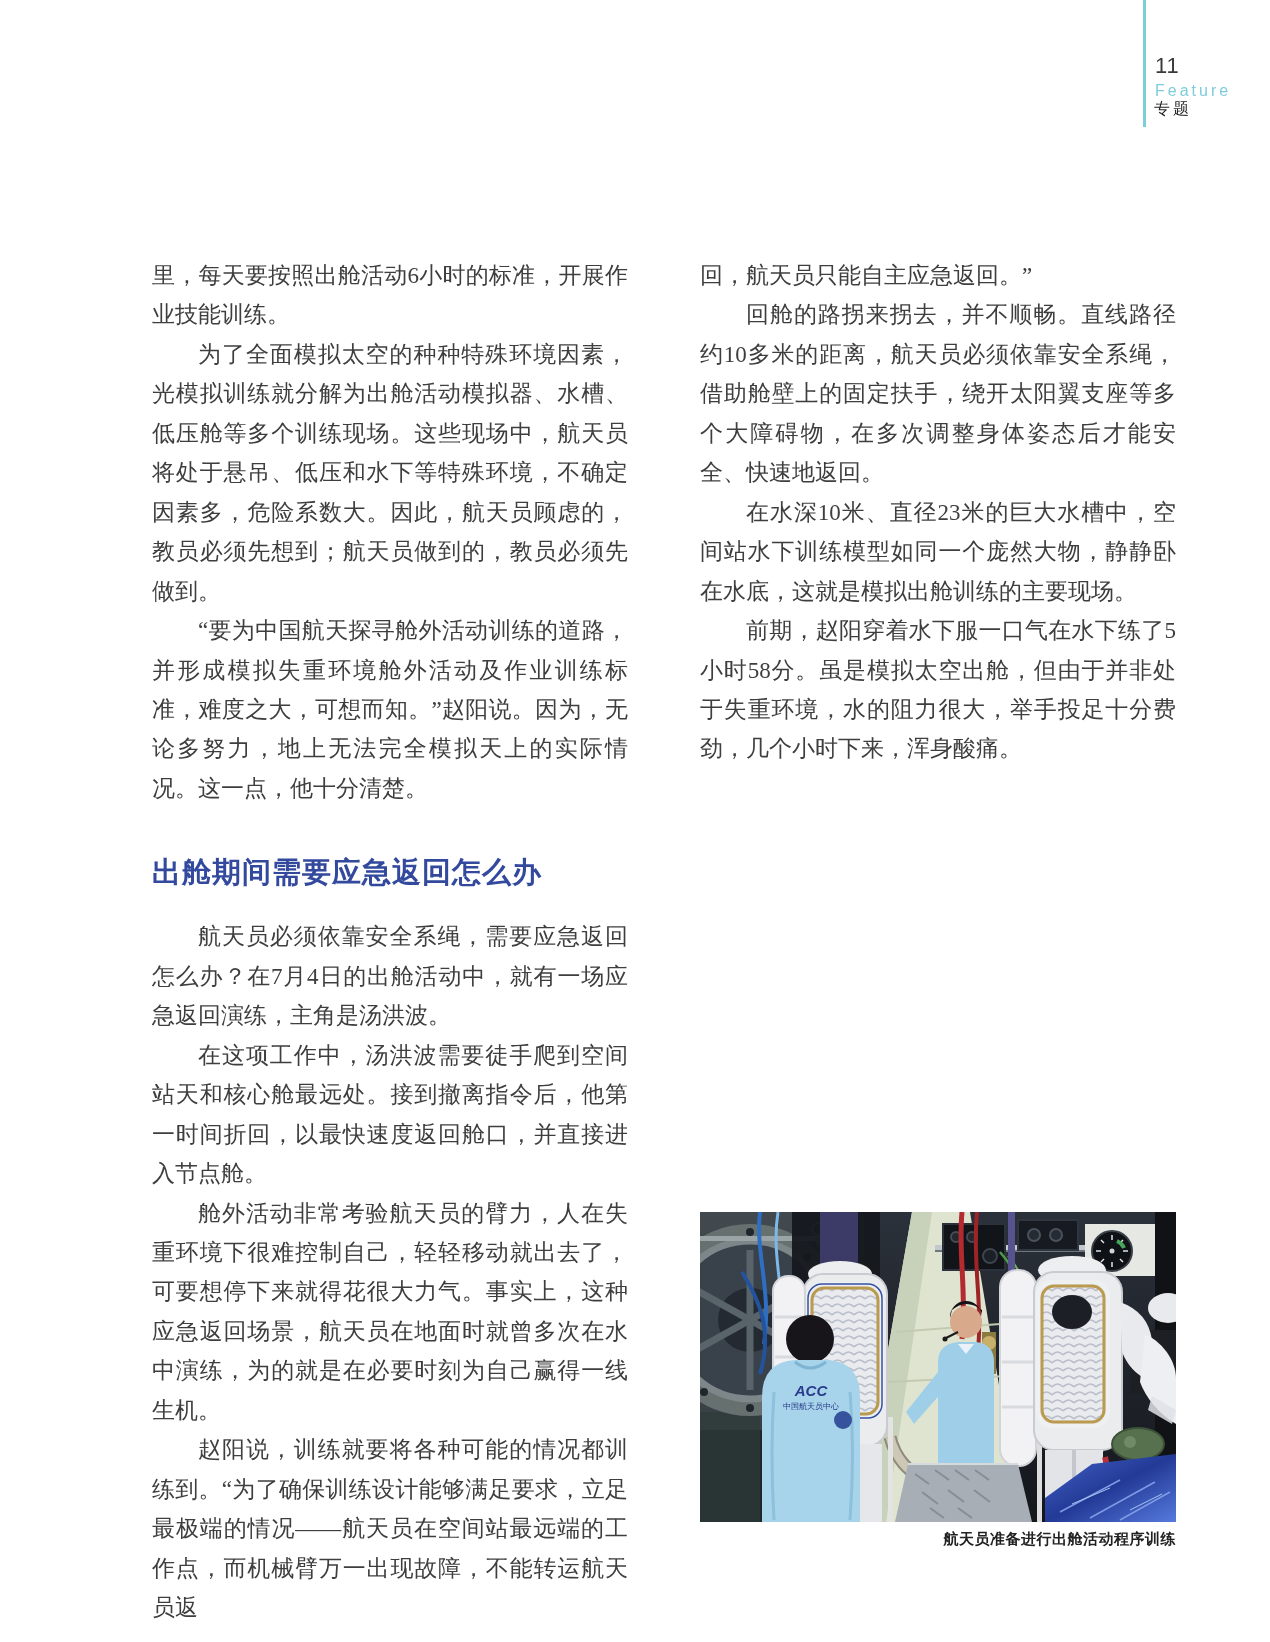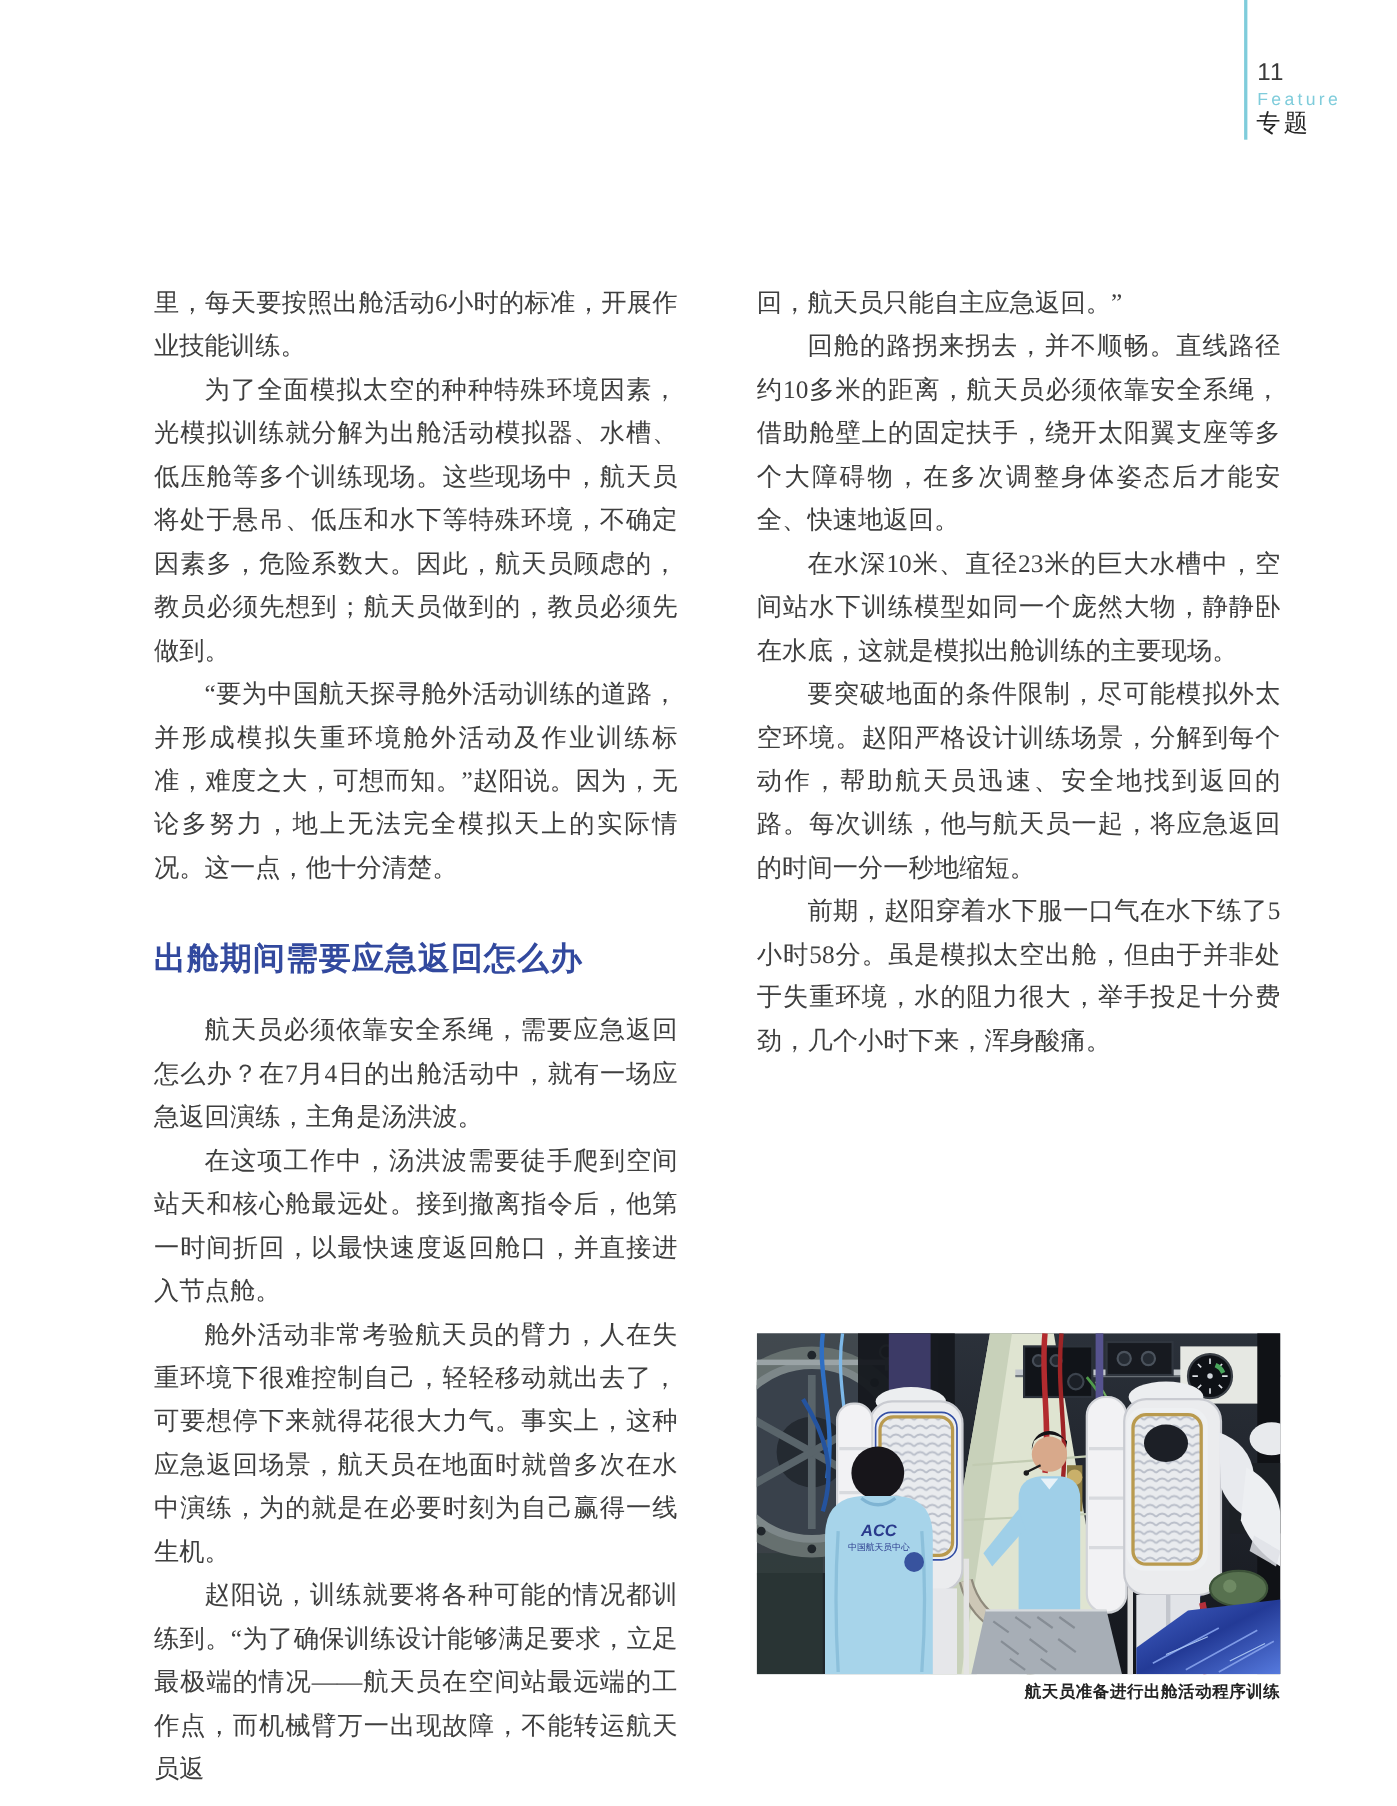--- a/index.html
+++ b/index.html
@@ -1,26 +1,26 @@
 <!DOCTYPE html>
 <html lang="zh"><head>
 <meta charset="utf-8">
 <style>
   html,body{margin:0;padding:0;background:#ffffff;}
   .page{position:relative;width:1242px;height:1642px;background:#ffffff;overflow:hidden;
-        font-family:"Liberation Serif","DejaVu Serif",serif;}
+        font-family:"Liberation Serif","DejaVu Serif",serif;margin-left:12px;}
 
   
   .accent-line{position:absolute;left:1131px;top:0;width:3px;height:127px;background:#7fccdb;}
   .page-number{position:absolute;left:1143px;top:55px;font-family:"Liberation Sans","DejaVu Sans",sans-serif;
                font-size:22px;line-height:1;color:#3a3a3a;letter-spacing:1px;}
   .section-en{position:absolute;left:1143px;top:83px;font-family:"Liberation Sans","DejaVu Sans",sans-serif;
               font-size:16px;line-height:1;color:#7fccdb;letter-spacing:3px;}
   .section-zh{position:absolute;left:1142px;top:101px;font-family:"Liberation Sans","DejaVu Sans",sans-serif;
-              font-size:22px;line-height:1;color:#252525;letter-spacing:3px;}
+              font-size:16px;line-height:1;color:#252525;letter-spacing:3px;}
 
   
   .col{position:absolute;top:256px;width:476px;font-size:23px;line-height:39.45px;color:#3e3e3e;
        text-align:justify;text-justify:inter-character;}
   .col-left{left:140px;}
   .col-right{left:688px;}
   .col p{margin:0;}
   .col p.indent{text-indent:2em;}
 
   .section-heading{margin:46px 0 27px;text-align:left;font-family:"Liberation Sans","DejaVu Sans",sans-serif;
@@ -58,21 +58,20 @@
         <p class="para indent">赵阳说，训练就要将各种可能的情况都训练到。“为了确保训练设计能够满足要求，立足最极端的情况——航天员在空间站最远端的工作点，而机械臂万一出现故障，不能转运航天员返</p>
       </div>
   </div>
 
   <div class="col col-right">
     <div>
 
     <p class="para">回，航天员只能自主应急返回。”</p>
         <p class="para indent">回舱的路拐来拐去，并不顺畅。直线路径约10多米的距离，航天员必须依靠安全系绳，借助舱壁上的固定扶手，绕开太阳翼支座等多个大障碍物，在多次调整身体姿态后才能安全、快速地返回。</p>
         <p class="para indent">在水深10米、直径23米的巨大水槽中，空间站水下训练模型如同一个庞然大物，静静卧在水底，这就是模拟出舱训练的主要现场。</p>
-        <p class="para indent">要突破地面的条件限制，尽可能模拟外太空环境。赵阳严格设计训练场景，分解到每个动作，帮助航天员迅速、安全地找到返回的路。每次训练，他与航天员一起，将应急返回的时间一分一秒地缩短。</p>
         <p class="para indent">前期，赵阳穿着水下服一口气在水下练了5小时58分。虽是模拟太空出舱，但由于并非处于失重环境，水的阻力很大，举手投足十分费劲，几个小时下来，浑身酸痛。</p>
       </div>
   </div>
 
   <figure class="photo-figure" style="margin:0">
     <svg viewBox="0 0 476 310" preserveAspectRatio="none" role="img">
       <defs>
         <linearGradient id="bg" x1="0" y1="0" x2="0" y2="1">
           <stop offset="0" stop-color="#2b313a"></stop>
             <stop offset="1" stop-color="#14161c"></stop>

